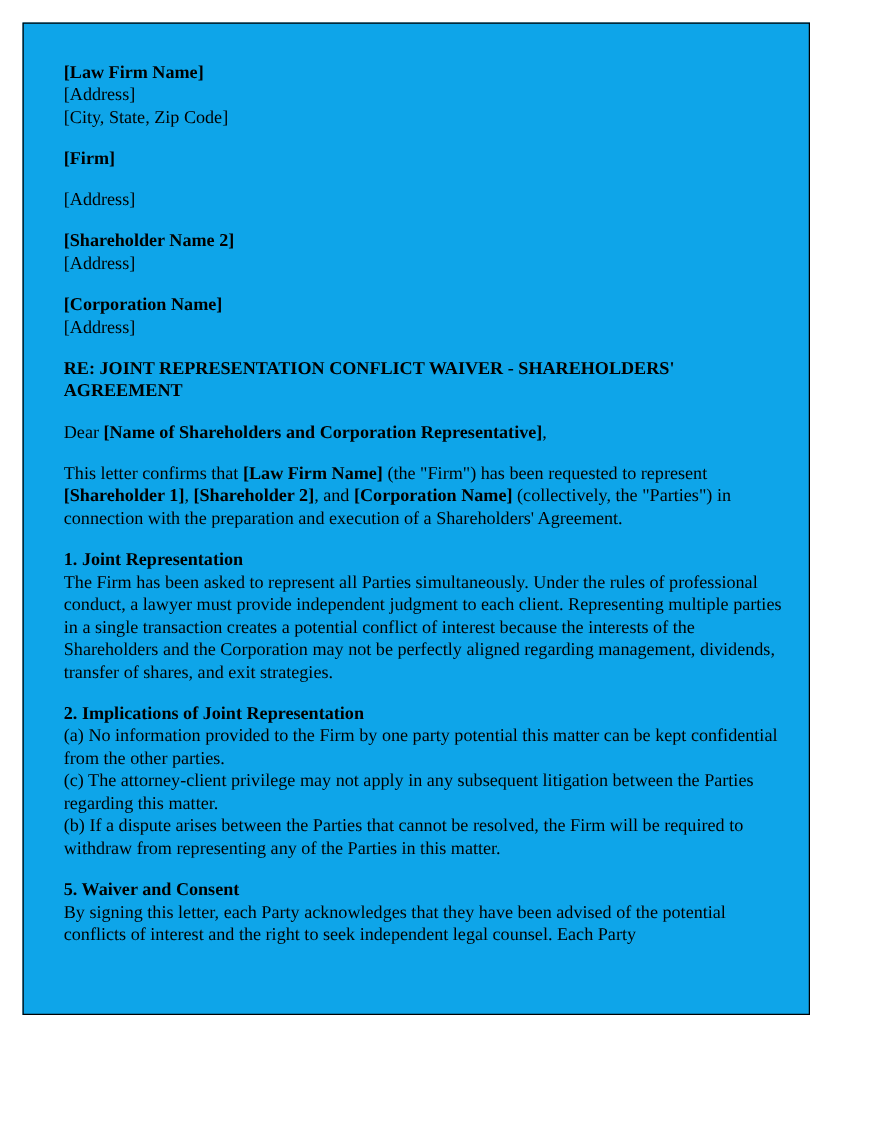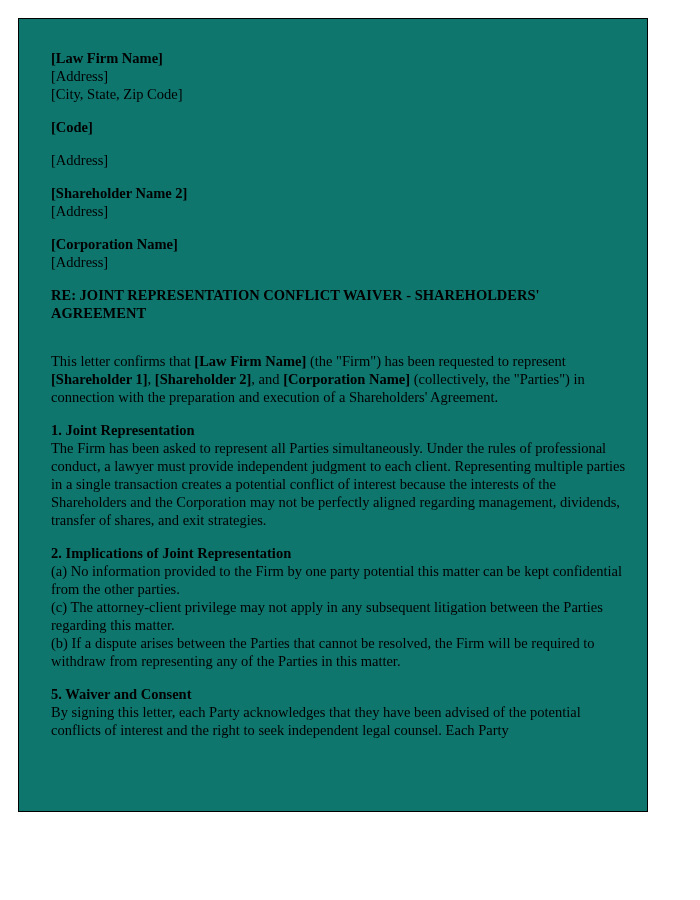--- a/index.html
+++ b/index.html
@@ -11,21 +11,21 @@
     overflow: hidden;
   }
   .page {
     position: absolute;
     left: 18px;
     top: 18px;
     width: 630px;
     height: 794px;
     box-sizing: border-box;
     border: 1px solid #000000;
-    background: #0f766e;
+    background: #0ea5e9;
     padding: 30px 20px 18px 32px;
     overflow: hidden;
     font-family: "Liberation Serif", serif;
     font-size: 14.5px;
     line-height: 18px;
     color: #000000;
   }
   .line {
     white-space: normal;
   }
@@ -38,32 +38,33 @@
 </style>
 </head>
 <body>
 
 <div class="page">
   <div>
       <div class="line"><span class="b">[Law Firm Name]</span></div>
       <div class="line"><span>[Address]</span></div>
       <div class="line"><span>[City, State, Zip Code]</span></div>
       <div class="blank"></div>
-      <div class="line"><span class="b">[Code]</span></div>
+      <div class="line"><span class="b">[Firm]</span></div>
       <div class="blank"></div>
       <div class="line"><span>[Address]</span></div>
       <div class="blank"></div>
       <div class="line"><span class="b">[Shareholder Name 2]</span></div>
       <div class="line"><span>[Address]</span></div>
       <div class="blank"></div>
       <div class="line"><span class="b">[Corporation Name]</span></div>
       <div class="line"><span>[Address]</span></div>
       <div class="blank"></div>
       <div class="line"><span class="b">RE: JOINT REPRESENTATION CONFLICT WAIVER - SHAREHOLDERS' AGREEMENT</span></div>
       <div class="blank"></div>
+      <div class="line"><span>Dear </span><span class="b">[Name of Shareholders and Corporation Representative]</span><span>,</span></div>
       <div class="blank"></div>
       <div class="line"><span>This letter confirms that </span><span class="b">[Law Firm Name]</span><span> (the "Firm") has been requested to represent </span><span class="b">[Shareholder 1]</span><span>, </span><span class="b">[Shareholder 2]</span><span>, and </span><span class="b">[Corporation Name]</span><span> (collectively, the "Parties") in connection with the preparation and execution of a Shareholders' Agreement.</span></div>
       <div class="blank"></div>
       <div class="line"><span class="b">1. Joint Representation</span></div>
       <div class="line"><span>The Firm has been asked to represent all Parties simultaneously. Under the rules of professional conduct, a lawyer must provide independent judgment to each client. Representing multiple parties in a single transaction creates a potential conflict of interest because the interests of the Shareholders and the Corporation may not be perfectly aligned regarding management, dividends, transfer of shares, and exit strategies.</span></div>
       <div class="blank"></div>
       <div class="line"><span class="b">2. Implications of Joint Representation</span></div>
       <div class="line"><span>(a) No information provided to the Firm by one party potential this matter can be kept confidential from the other parties.</span></div>
       <div class="line"><span>(c) The attorney-client privilege may not apply in any subsequent litigation between the Parties regarding this matter.</span></div>
       <div class="line"><span>(b) If a dispute arises between the Parties that cannot be resolved, the Firm will be required to withdraw from representing any of the Parties in this matter.</span></div>

